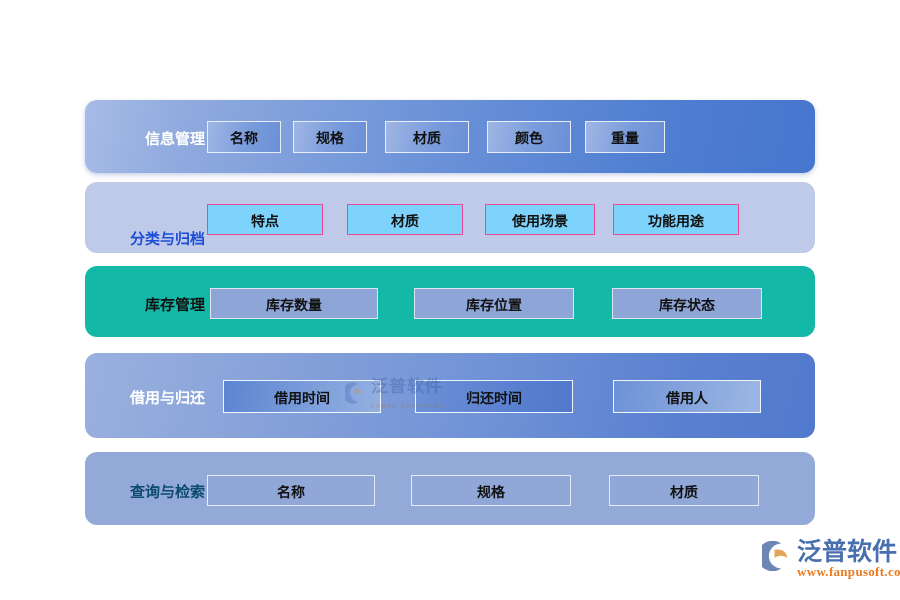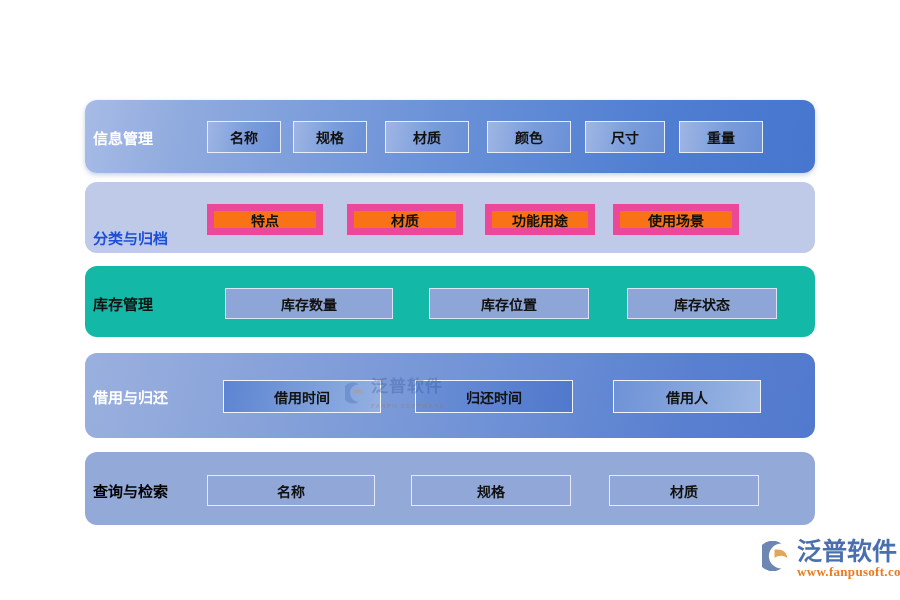--- a/index.html
+++ b/index.html
@@ -49,21 +49,21 @@
     position: absolute;
     left: 0;
     right: 0;
     display: flex;
     align-items: center;
   }
 
   .row-label {
     flex: 0 0 auto;
     width: 112px;
-    text-align: left;
+    text-align: right;
     font-size: 15px;
     font-weight: bold;
     white-space: nowrap;
     margin-left: 8px;
   }
 
   .items {
     flex: 1 1 auto;
     display: flex;
     align-items: flex-start;
@@ -106,42 +106,42 @@
   
   #row-2 {
     top: 182px;
     height: 71px;
     background: #BFC9E8;
   }
   #row-2 .row-inner { top: 22px; height: 31px; }
   #row-2 .row-label { color: #1d4ed8; margin-top: 36px; }
   #row-2 .item {
     height: 31px;
-    border: 7px solid #ec4899;
-    background: #f97316;
+    border: 1px solid #ec4899;
+    background: #7dd3fc;
   }
   #row-2 .item:nth-child(1) { width: 116px; margin-left: 2px; }
   #row-2 .item:nth-child(2) { width: 116px; margin-left: 24px; }
   #row-2 .item:nth-child(3) { width: 110px; margin-left: 22px; }
   #row-2 .item:nth-child(4) { width: 126px; margin-left: 18px; }
 
   
   #row-3 {
     top: 266px;
     height: 71px;
     background: #14b8a6;
   }
   #row-3 .row-inner { top: 22px; height: 31px; }
   #row-3 .row-label { color: #121212; }
   #row-3 .item {
     height: 31px;
     border: 1px solid #DDE5F5;
     background: #8EA5D7;
   }
-  #row-3 .item:nth-child(1) { width: 168px; margin-left: 20px; }
+  #row-3 .item:nth-child(1) { width: 168px; margin-left: 5px; }
   #row-3 .item:nth-child(2) { width: 160px; margin-left: 36px; }
   #row-3 .item:nth-child(3) { width: 150px; margin-left: 38px; }
 
   
   #row-4 {
     top: 353px;
     height: 85px;
     background: linear-gradient(103deg,
         #9AB0DE 0%, #8AA4DA 22%, #7092D6 55%, #5980D0 82%, #5179CD 100%);
   }
@@ -164,21 +164,21 @@
     background: linear-gradient(100deg, #6E92D7 0%, #8AA8DE 60%, #9DB7E4 100%);
   }
 
   
   #row-5 {
     top: 452px;
     height: 73px;
     background: #93A9D8;
   }
   #row-5 .row-inner { top: 23px; height: 31px; }
-  #row-5 .row-label { color: #000000; }
+  #row-5 .row-label { color: #0c4a6e; }
   #row-5 .item {
     height: 31px;
     border: 1px solid #E4EAF7;
     background: #91A7D7;
   }
   #row-5 .item:nth-child(1) { width: 168px; margin-left: 2px; }
   #row-5 .item:nth-child(2) { width: 160px; margin-left: 36px; }
   #row-5 .item:nth-child(3) { width: 150px; margin-left: 38px; }
 
   
@@ -244,34 +244,33 @@
 
 
   <div class="row" id="row-1">
     <div class="row-inner">
       <div class="row-label">信息管理</div>
       <div class="items">
         <div class="item">名称</div>
         <div class="item">规格</div>
         <div class="item">材质</div>
         <div class="item">颜色</div>
-        <div class="item">尺寸</div>
         <div class="item">重量</div>
       </div>
     </div>
   </div>
 
   <div class="row" id="row-2">
     <div class="row-inner">
       <div class="row-label">分类与归档</div>
       <div class="items">
         <div class="item">特点</div>
         <div class="item">材质</div>
+        <div class="item">使用场景</div>
         <div class="item">功能用途</div>
-        <div class="item">使用场景</div>
       </div>
     </div>
   </div>
 
   <div class="row" id="row-3">
     <div class="row-inner">
       <div class="row-label">库存管理</div>
       <div class="items">
         <div class="item">库存数量</div>
         <div class="item">库存位置</div>

